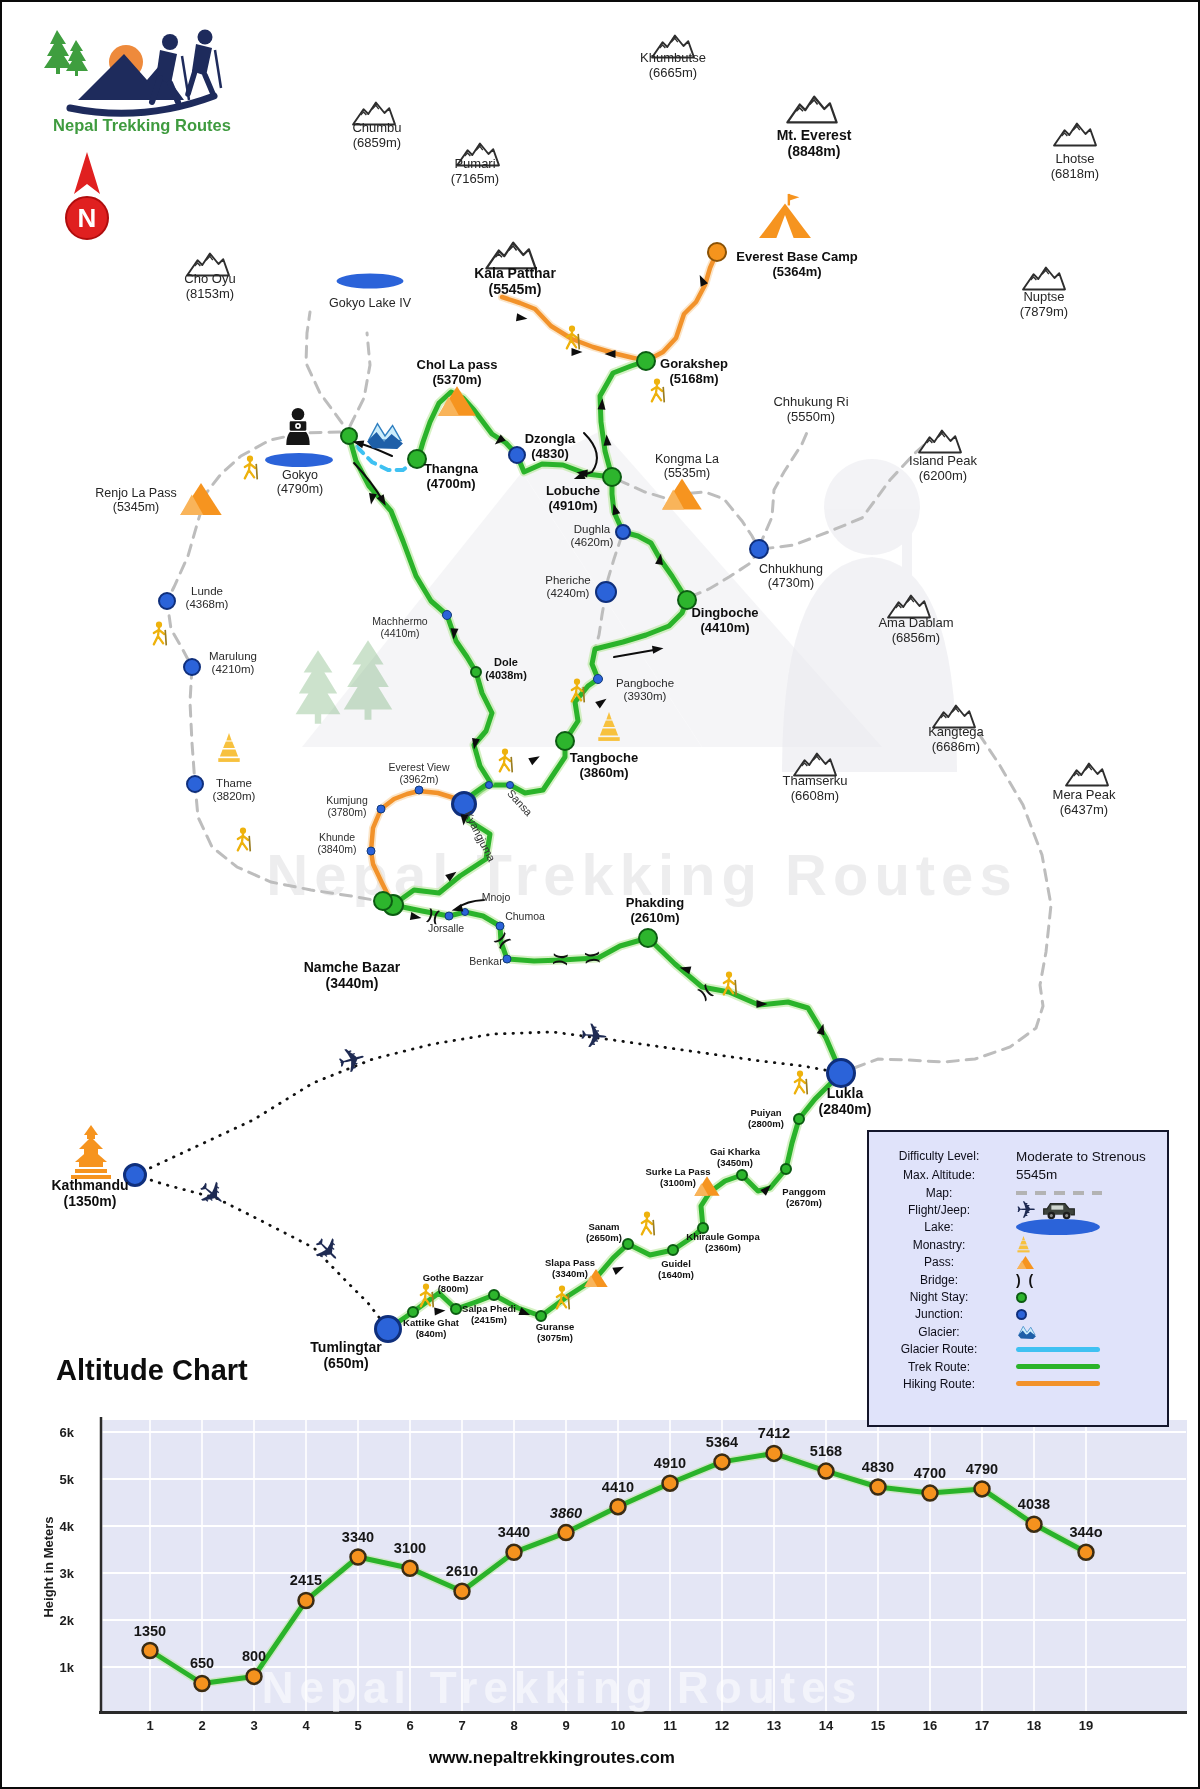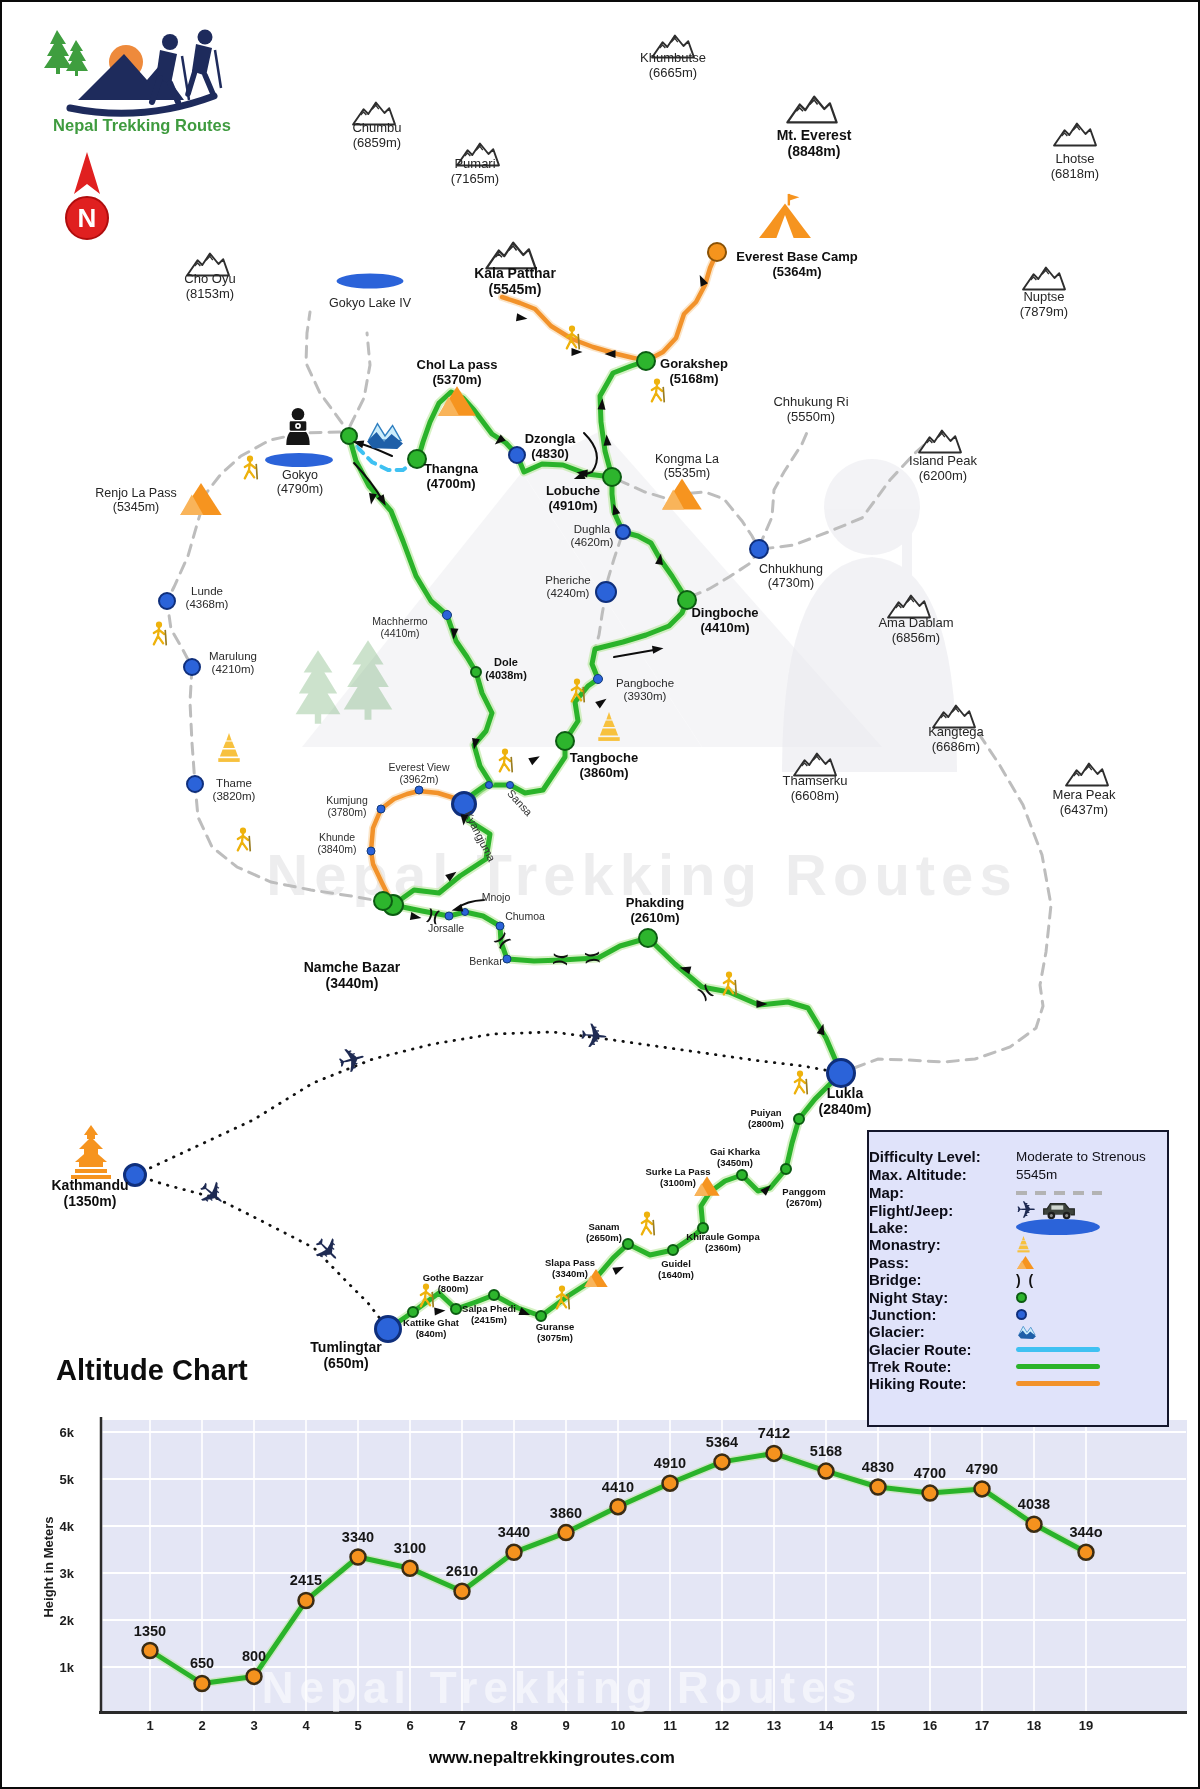--- a/index.html
+++ b/index.html
@@ -32,21 +32,21 @@
   .arw{position:absolute;z-index:3;width:0;height:0;border-top:4.5px solid transparent;border-bottom:4.5px solid transparent;border-left:11px solid #0d0d0d;}
   .bridge{position:absolute;z-index:3;font-weight:800;font-size:15px;color:#111;letter-spacing:1px;}
   .plane{position:absolute;z-index:3;color:#1e2a52;font-family:"DejaVu Sans",sans-serif;}
   #logo-box{position:absolute;left:40px;top:24px;z-index:4;width:200px;}
   #logo-title{width:200px;text-align:center;color:#3f9b3f;font-weight:800;font-size:16.5px;margin-top:-2px;}
   #compass{position:absolute;left:60px;top:150px;z-index:4;width:50px;text-align:center;}
   #compass .circ{width:44px;height:44px;border-radius:50%;background:#e02020;margin:2px auto 0;display:flex;align-items:center;justify-content:center;color:#fff;font-weight:800;font-size:26px;border:2px solid #b00d0d;box-sizing:border-box;}
   #legend{position:absolute;left:865px;top:1128px;width:302px;height:297px;background:#e0e3fa;border:2px solid #14162b;box-sizing:border-box;padding-top:15px;z-index:5;}
   .lrow{display:flex;align-items:center;height:17.4px;}
   .lrow.tall{height:18.5px;}
-  .llab{width:140px;text-align:left;font-weight:700;font-size:15px;color:#0d0d18;flex:none;}
+  .llab{width:140px;text-align:center;font-weight:400;font-size:12px;color:#0d0d18;flex:none;}
   .lval{margin-left:7px;font-size:13.5px;color:#101018;display:flex;align-items:center;font-weight:500;gap:6px;}
   .sw-dash{width:86px;height:4px;background:repeating-linear-gradient(90deg,#b3b3b3 0 11px,rgba(0,0,0,0) 11px 19px);}
   .sw-lake{width:84px;height:16px;border-radius:50%;background:#2b63d9;}
   .sw-line{width:84px;height:5px;border-radius:3px;}
   .dot{width:11px;height:11px;border-radius:50%;box-sizing:border-box;}
   .dot-g{background:#2db52d;border:2px solid #0c5c12;}
   .dot-b{background:#2b63d9;border:2px solid #0f2f7c;}
   .lv-bridge{font-weight:900;font-size:14px;color:#111;letter-spacing:2px;}
   #chart-title{position:absolute;left:54px;top:1352px;font-size:29px;font-weight:800;color:#0d0d0d;z-index:5;}
   .ytick{position:absolute;z-index:5;font-size:13px;font-weight:700;color:#1c1c1c;transform:translate(-100%,-50%);}
@@ -705,21 +705,21 @@
     <div class="plane" style="left: 210px; top: 1192px; font-size: 34px; transform: translate(-50%, -50%) rotate(40deg);">✈</div>
     <div class="plane" style="left: 325px; top: 1248px; font-size: 34px; transform: translate(-50%, -50%) rotate(45deg);">✈</div>
     <div class="ptlbl" style="left: 148px; top: 1637px;">1350</div>
     <div class="ptlbl" style="left: 200px; top: 1669px;">650</div>
     <div class="ptlbl" style="left: 252px; top: 1662px;">800</div>
     <div class="ptlbl" style="left: 304px; top: 1586px;">2415</div>
     <div class="ptlbl" style="left: 356px; top: 1543px;">3340</div>
     <div class="ptlbl" style="left: 408px; top: 1554px;">3100</div>
     <div class="ptlbl" style="left: 460px; top: 1577px;">2610</div>
     <div class="ptlbl" style="left: 512px; top: 1538px;">3440</div>
-    <div class="ptlbl" style="left: 564px; top: 1519px;">3860</div>
+    <div class="ptlbl" style="left: 564px; top: 1519px; font-style: italic;">3860</div>
     <div class="ptlbl" style="left: 616px; top: 1493px;">4410</div>
     <div class="ptlbl" style="left: 668px; top: 1469px;">4910</div>
     <div class="ptlbl" style="left: 720px; top: 1448px;">5364</div>
     <div class="ptlbl" style="left: 772px; top: 1439px;">7412</div>
     <div class="ptlbl" style="left: 824px; top: 1457px;">5168</div>
     <div class="ptlbl" style="left: 876px; top: 1473px;">4830</div>
     <div class="ptlbl" style="left: 928px; top: 1479px;">4700</div>
     <div class="ptlbl" style="left: 980px; top: 1475px;">4790</div>
     <div class="ptlbl" style="left: 1032px; top: 1510px;">4038</div>
     <div class="ptlbl" style="left: 1084px; top: 1538px;">344o</div>

